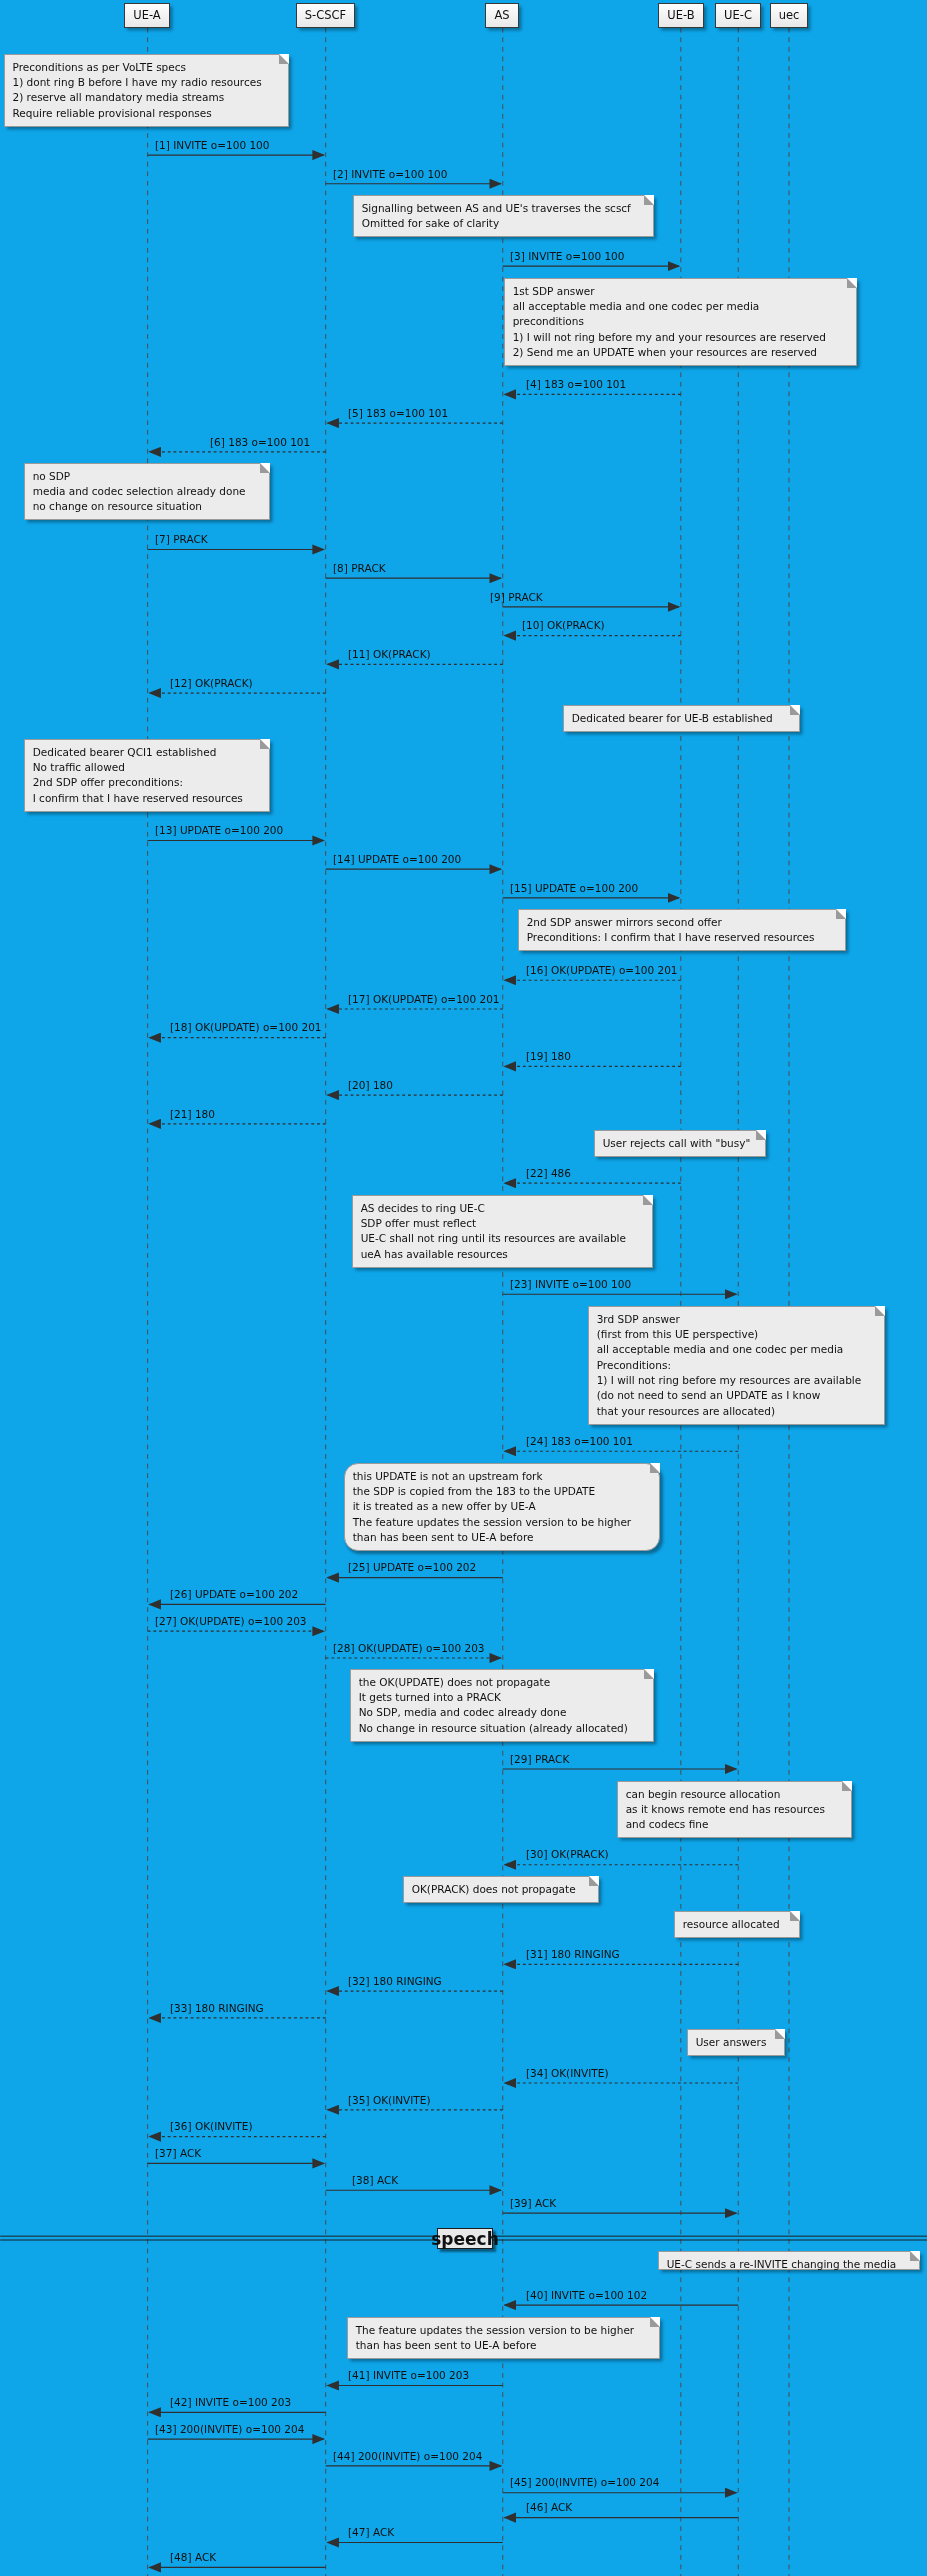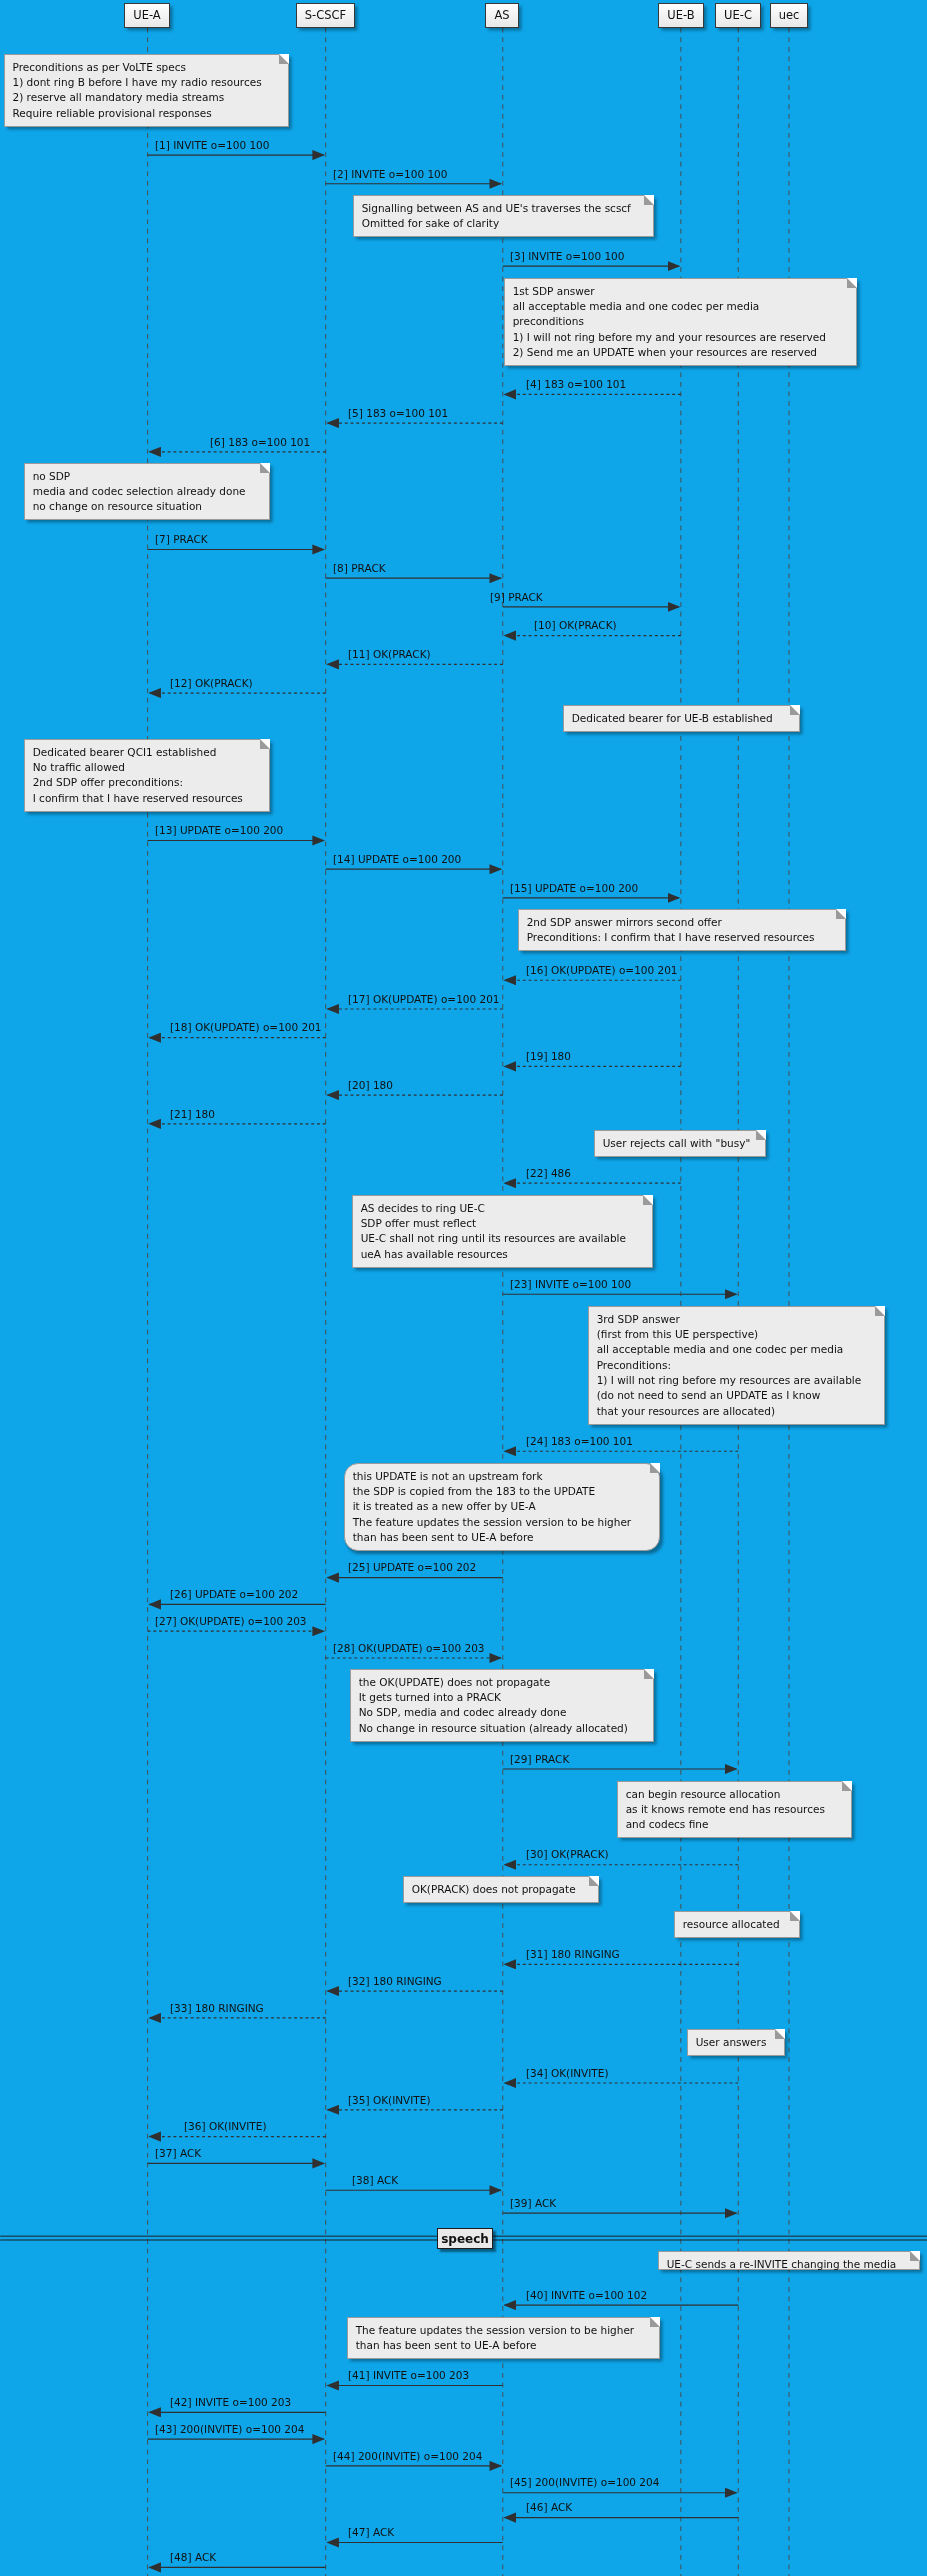--- a/index.html
+++ b/index.html
@@ -44,21 +44,21 @@
     border-width:0 10.5px 10.5px 0;
     border-color:#ffffff #ffffff #9a9a9a #ececec;
   }
   .note-line{white-space:nowrap;}
   .divider-box{
     position:absolute;
     box-sizing:border-box;
     border:1.9px solid #1c1c1c;
     background:#e9e9e9;
     box-shadow:2.9px 2.9px 1.9px rgba(0,0,0,0.45);
-    font-size:12px;font-weight:bold;color:#111;
+    font-size:17px;font-weight:bold;color:#111;
     display:flex;align-items:center;justify-content:center;
   }
 </style>
 </head>
 <body>
 
 <div id="stage">
     <svg id="wires" width="928" height="2576" viewBox="0 0 969 2691">
       <defs>
         <marker id="arr" viewBox="0 0 10 8" refX="9" refY="4" markerWidth="11" markerHeight="9" orient="auto">
@@ -142,21 +142,21 @@
     </div>
     <div class="msg-label" style="left: 155px; top: 139px;">[1] INVITE o=100 100</div>
     <div class="msg-label" style="left: 333px; top: 168px;">[2] INVITE o=100 100</div>
     <div class="msg-label" style="left: 510px; top: 250px;">[3] INVITE o=100 100</div>
     <div class="msg-label" style="left: 526px; top: 378px;">[4] 183 o=100 101</div>
     <div class="msg-label" style="left: 348px; top: 407px;">[5] 183 o=100 101</div>
     <div class="msg-label" style="left: 170px; top: 436px; padding-left: 40px;">[6] 183 o=100 101</div>
     <div class="msg-label" style="left: 155px; top: 533px;">[7] PRACK</div>
     <div class="msg-label" style="left: 333px; top: 562px;">[8] PRACK</div>
     <div class="msg-label" style="left: 490px; top: 591px;">[9] PRACK</div>
-    <div class="msg-label" style="left: 534px; top: 619px;">[10] OK(PRACK)</div>
+    <div class="msg-label" style="left: 522px; top: 619px;">[10] OK(PRACK)</div>
     <div class="msg-label" style="left: 348px; top: 648px;">[11] OK(PRACK)</div>
     <div class="msg-label" style="left: 170px; top: 677px;">[12] OK(PRACK)</div>
     <div class="msg-label" style="left: 155px; top: 824px;">[13] UPDATE o=100 200</div>
     <div class="msg-label" style="left: 333px; top: 853px;">[14] UPDATE o=100 200</div>
     <div class="msg-label" style="left: 510px; top: 882px;">[15] UPDATE o=100 200</div>
     <div class="msg-label" style="left: 526px; top: 964px;">[16] OK(UPDATE) o=100 201</div>
     <div class="msg-label" style="left: 348px; top: 993px;">[17] OK(UPDATE) o=100 201</div>
     <div class="msg-label" style="left: 170px; top: 1021px;">[18] OK(UPDATE) o=100 201</div>
     <div class="msg-label" style="left: 526px; top: 1050px;">[19] 180</div>
     <div class="msg-label" style="left: 348px; top: 1079px;">[20] 180</div>
@@ -168,21 +168,21 @@
     <div class="msg-label" style="left: 170px; top: 1588px;">[26] UPDATE o=100 202</div>
     <div class="msg-label" style="left: 155px; top: 1615px;">[27] OK(UPDATE) o=100 203</div>
     <div class="msg-label" style="left: 333px; top: 1642px;">[28] OK(UPDATE) o=100 203</div>
     <div class="msg-label" style="left: 510px; top: 1753px;">[29] PRACK</div>
     <div class="msg-label" style="left: 526px; top: 1848px;">[30] OK(PRACK)</div>
     <div class="msg-label" style="left: 526px; top: 1948px;">[31] 180 RINGING</div>
     <div class="msg-label" style="left: 348px; top: 1975px;">[32] 180 RINGING</div>
     <div class="msg-label" style="left: 170px; top: 2002px;">[33] 180 RINGING</div>
     <div class="msg-label" style="left: 526px; top: 2067px;">[34] OK(INVITE)</div>
     <div class="msg-label" style="left: 348px; top: 2094px;">[35] OK(INVITE)</div>
-    <div class="msg-label" style="left: 184px; top: 2120px; text-align: center;">[36] OK(INVITE)</div>
+    <div class="msg-label" style="left: 170px; top: 2120px; text-align: center;">[36] OK(INVITE)</div>
     <div class="msg-label" style="left: 155px; top: 2147px;">[37] ACK</div>
     <div class="msg-label" style="left: 333px; top: 2174px; margin-left: 19px;">[38] ACK</div>
     <div class="msg-label" style="left: 510px; top: 2197px;">[39] ACK</div>
     <div class="msg-label" style="left: 526px; top: 2289px;">[40] INVITE o=100 102</div>
     <div class="msg-label" style="left: 348px; top: 2369px;">[41] INVITE o=100 203</div>
     <div class="msg-label" style="left: 170px; top: 2396px;">[42] INVITE o=100 203</div>
     <div class="msg-label" style="left: 155px; top: 2423px;">[43] 200(INVITE) o=100 204</div>
     <div class="msg-label" style="left: 333px; top: 2450px;">[44] 200(INVITE) o=100 204</div>
     <div class="msg-label" style="left: 510px; top: 2476px;">[45] 200(INVITE) o=100 204</div>
     <div class="msg-label" style="left: 526px; top: 2501px;">[46] ACK</div>

